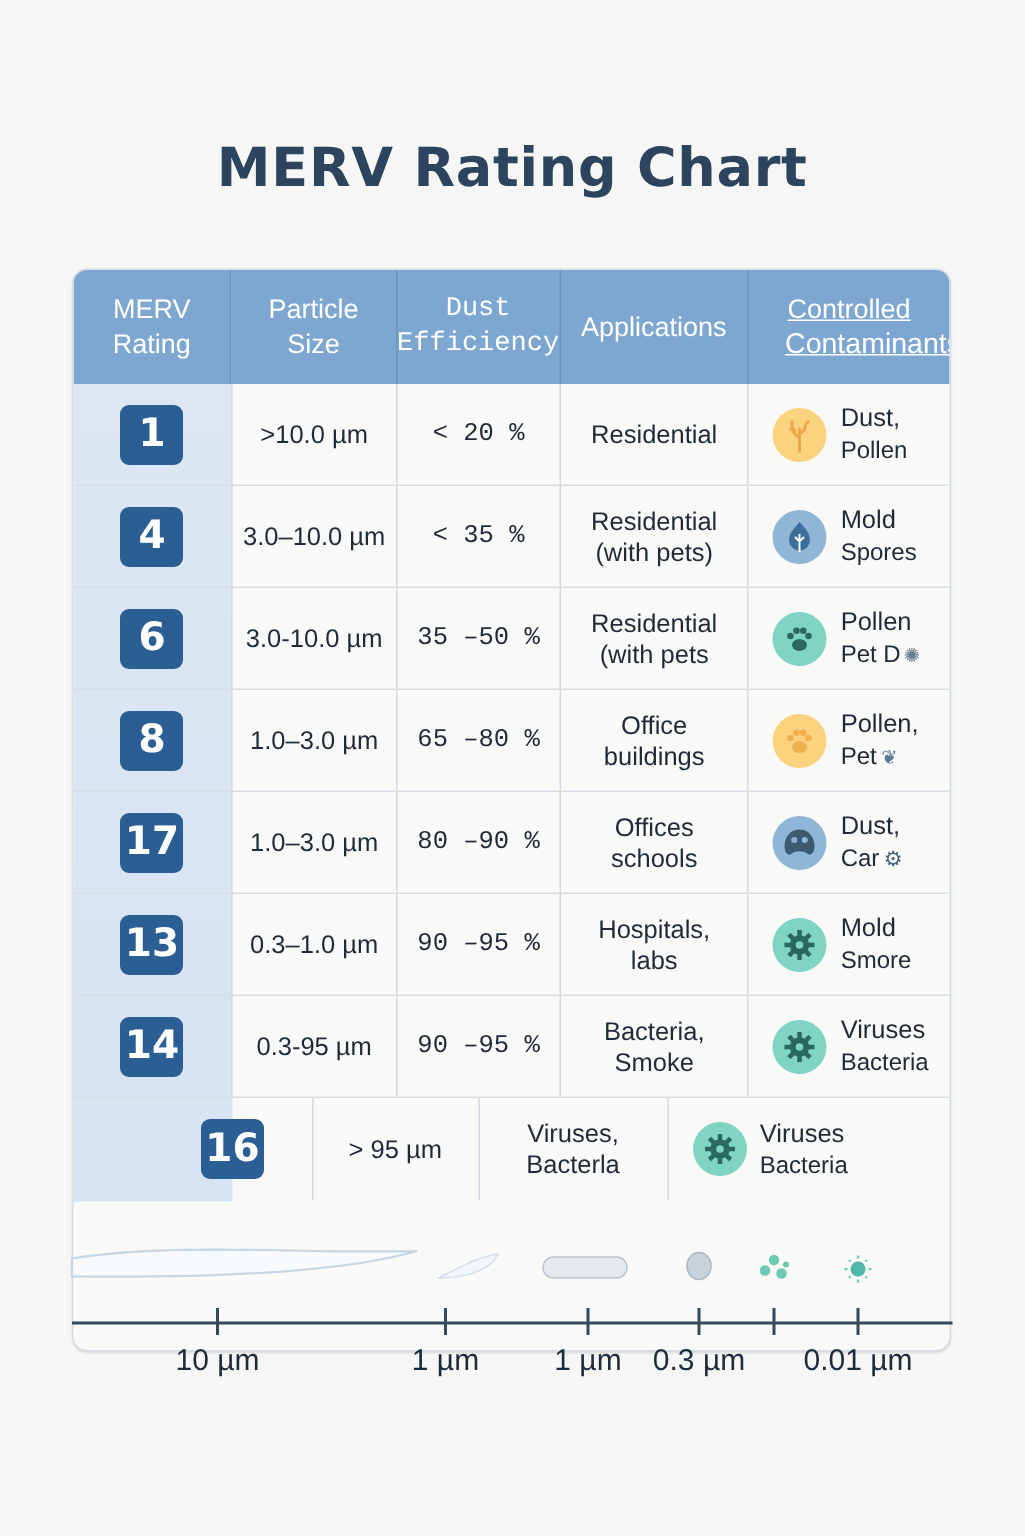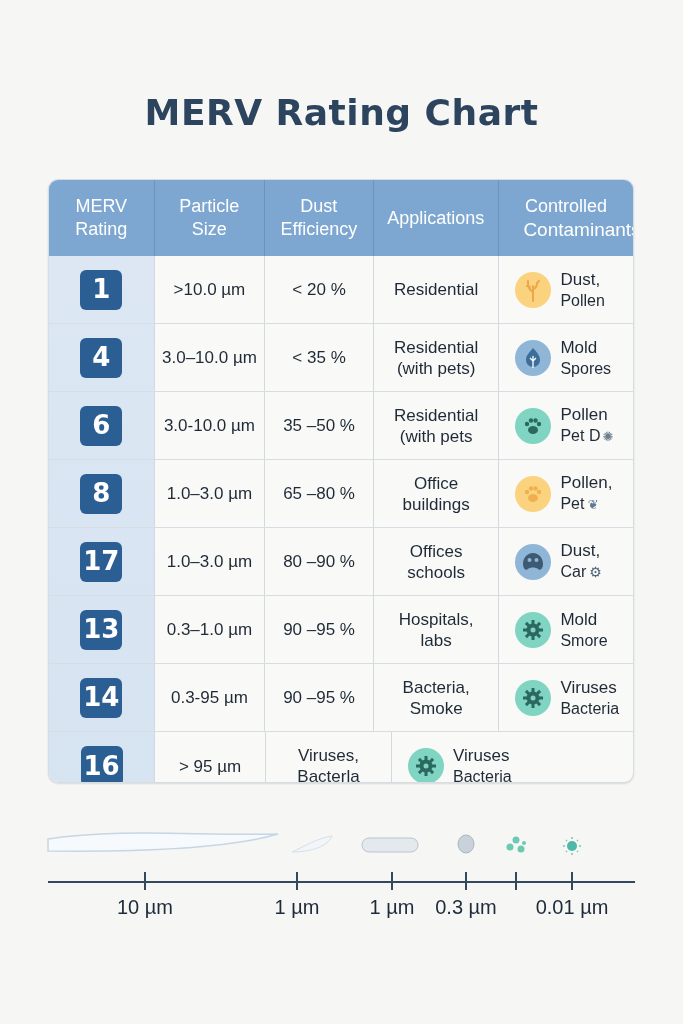--- a/index.html
+++ b/index.html
@@ -1,27 +1,27 @@
 <!DOCTYPE html>
 <html><head>
 <meta charset="utf-8">
 <style>
   html,body{margin:0;padding:0;}
   body{width:683px;height:1024px;background:#f6f6f5;font-family:"Liberation Sans","DejaVu Sans",sans-serif;color:#1e2b3a;position:relative;overflow:hidden;}
   .title{position:absolute;top:92px;left:0;width:683px;text-align:center;font-family:"DejaVu Sans",sans-serif;font-weight:bold;font-size:36px;color:#2d445e;letter-spacing:0.5px;}
-  .table{position:absolute;left:48px;top:179px;width:586px;height:604px;border-radius:10px;overflow:hidden;background:#f9f9f8;box-shadow:0 1px 2px rgba(0,0,0,0.12);border:1px solid #d5dde5;box-sizing:border-box;}
+  .table{position:absolute;left:48px;top:179px;width:586px;height:722px;border-radius:10px;overflow:hidden;background:#f9f9f8;box-shadow:0 1px 2px rgba(0,0,0,0.12);border:1px solid #d5dde5;box-sizing:border-box;}
   .hdr{position:absolute;left:0;top:0;width:100%;height:76px;background:#7da7d0;display:flex;}
   .hdr .h{display:flex;align-items:center;justify-content:center;text-align:center;color:#fff;font-size:18px;line-height:23px;border-right:1px solid #6c93b9;box-sizing:border-box;}
-  .hdr .h:last-child{border-right:none;}
+  .hdr .h:last-child{border-right:none;text-decoration:underline;}
   .hdr .h .small{font-size:19px;margin-left:32px;}
-  .c0{width:106px;} .c1{width:111px;} .c2{width:109px;} .c3{width:126px;} .c4{width:134px;}
+  .c0{width:106px;} .c1{width:111px;} .c2{width:109px;font-family:Liberation Mono, monospace;} .c3{width:126px;} .c4{width:134px;}
   .leftcol{position:absolute;left:0;top:76px;width:106px;height:545px;background:linear-gradient(180deg,#dce7f3,#d6e3f1);}
   .rows{position:absolute;left:0;top:76px;width:100%;}
   .row{display:flex;height:68px;border-bottom:1.5px solid #d7dde3;box-sizing:border-box;}
-  .row:last-child{border-bottom:none;}
+  .row:last-child{border-bottom:none;justify-content:center;}
   .cell{display:flex;align-items:center;justify-content:center;text-align:center;font-size:17px;line-height:21px;border-right:1px solid #d3d9df;box-sizing:border-box;color:#1f2a36;}
   .cell:last-child{border-right:none;}
   .badge{width:42px;height:40px;background:#2b5f94;border-radius:6px;color:#fff;font-weight:bold;font-size:26px;display:flex;align-items:center;justify-content:center;font-family:"DejaVu Sans",sans-serif;}
   .cont{justify-content:flex-start;padding-left:16px;text-align:left;}
   .icon{width:36px;height:36px;border-radius:50%;margin-right:9px;flex:0 0 36px;display:flex;align-items:center;justify-content:center;}
   .ctext{font-size:17px;line-height:21px;}
   .ctext .l2{font-size:16px;}
   .scale{position:absolute;left:0;top:820px;width:683px;height:100px;}
   .axis{position:absolute;left:48px;top:881px;width:587px;height:2px;background:#34495e;}
   .tick{position:absolute;top:872px;width:2px;height:18px;background:#34495e;}

